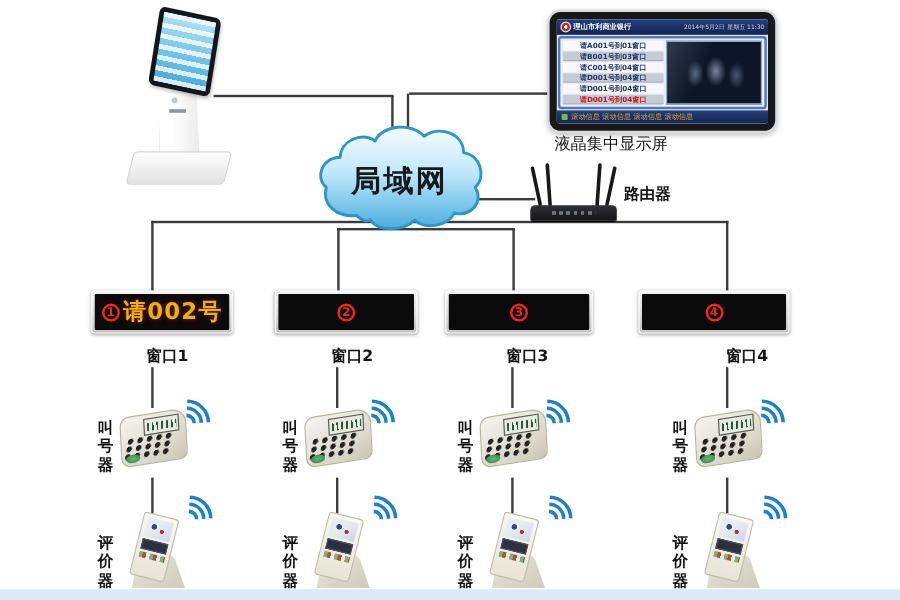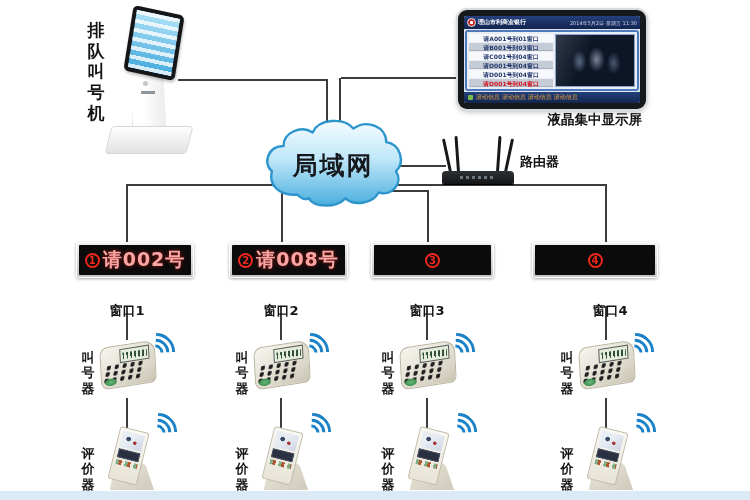--- a/index.html
+++ b/index.html
@@ -53,24 +53,24 @@
   .video{flex:1;border:1px solid #8fa6cc;background-color:#0d1626;
     background-image:
       radial-gradient(ellipse 10px 16px at 30% 52%, #5a6a84 0%, rgba(90,106,132,0) 70%),
       radial-gradient(ellipse 12px 18px at 52% 48%, #7a8399 0%, rgba(122,131,153,0) 70%),
       radial-gradient(ellipse 10px 16px at 74% 55%, #4a5670 0%, rgba(74,86,112,0) 70%),
       linear-gradient(115deg, rgba(210,220,240,.18) 0%, rgba(0,0,0,0) 40%);}
   .lcd-marquee{height:11px;flex:0 0 11px;background:linear-gradient(#23407a,#132551);
     display:flex;align-items:center;gap:3px;padding:0 4px;overflow:hidden;}
   .marq-ico{width:5px;height:5px;background:#77b94d;border-radius:1px;flex:0 0 auto;}
   .marq-text{color:#e8a33d;font-size:6px;white-space:nowrap;}
-  .lcd-caption{position:absolute;left:462px;top:111px;width:180px;text-align:right;
-    font-size:13.5px;font-weight:bold;z-index:2;}
-  
-  .cloud{position:absolute;left:258px;top:115px;width:150px;height:95px;z-index:3;}
+  .lcd-caption{position:absolute;left:462px;top:111px;width:180px;text-align:left;
+    font-size:13.5px;font-weight:normal;z-index:2;}
+  
+  .cloud{position:absolute;left:258px;top:100px;width:150px;height:95px;z-index:3;}
   .cloud svg{position:absolute;inset:0;}
   .cloud-label{position:absolute;left:0;right:0;top:34px;text-align:center;
     font-size:25px;font-weight:bold;color:#15181c;letter-spacing:2px;}
   
   .router{position:absolute;left:440px;top:136px;width:76px;height:48px;z-index:2;}
   .ant{position:absolute;width:3px;background:#16181a;border-radius:2px;bottom:12px;transform-origin:bottom center;}
   .a1{left:9px;height:34px;transform:rotate(-12deg);}
   .a2{left:17px;height:36px;transform:rotate(-4deg);}
   .a3{left:56px;height:36px;transform:rotate(4deg);}
   .a4{left:64px;height:34px;transform:rotate(12deg);}
@@ -81,23 +81,23 @@
   .router-label{position:absolute;left:520px;top:153px;font-size:13px;font-weight:bold;z-index:2;}
   
   .led{position:absolute;top:242px;height:36px;box-sizing:border-box;padding:3px;
     background:linear-gradient(#f4f4f4,#c2c2c2);border-radius:3px;z-index:2;
     box-shadow:0 1px 3px rgba(0,0,0,.35), inset 0 0 0 1px #ffffff;}
   .led-in{height:100%;background:#0b0b0b;border-radius:1px;
     display:flex;align-items:center;justify-content:center;gap:3px;}
   .led-num{width:15px;height:15px;flex:0 0 auto;box-sizing:border-box;border:2px solid #f2271c;
     border-radius:50%;color:#f2271c;font-size:10px;font-weight:bold;
     display:flex;align-items:center;justify-content:center;}
-  .led-text{color:#fca5a5;font-size:19px;font-weight:bold;letter-spacing:1px;white-space:nowrap;
+  .led-text{color:#eab308;font-size:19px;font-weight:bold;letter-spacing:1px;white-space:nowrap;
     text-shadow:0 0 4px rgba(242,39,28,.55);}
-  .winlabel{position:absolute;top:288px;width:60px;text-align:center;font-size:13px;font-weight:bold;z-index:2;margin-top:14px;}
+  .winlabel{position:absolute;top:288px;width:60px;text-align:right;font-size:13px;font-weight:bold;z-index:2;}
   
   .wifi{position:absolute;width:36px;height:36px;transform:rotate(45deg);z-index:2;}
   .wifi i{position:absolute;left:50%;bottom:0;transform:translateX(-50%);
     border:3px solid transparent;border-top-color:#1b82c8;border-radius:50%;}
   .wifi .w1{width:10px;height:10px;bottom:-5px;}
   .wifi .w2{width:21px;height:21px;bottom:-10px;}
   .wifi .w3{width:32px;height:32px;bottom:-15px;}
   
   .caller{position:absolute;width:58px;height:52px;z-index:2;}
   .caller-body{position:absolute;left:2px;top:6px;width:54px;height:40px;
@@ -149,21 +149,20 @@
 
   <div class="line v" style="left:126px;top:306px;height:34px"></div>
   <div class="line v" style="left:126px;top:398px;height:30px"></div>
   <div class="line v" style="left:280px;top:306px;height:34px"></div>
   <div class="line v" style="left:280px;top:398px;height:30px"></div>
   <div class="line v" style="left:426px;top:306px;height:34px"></div>
   <div class="line v" style="left:426px;top:398px;height:30px"></div>
   <div class="line v" style="left:605px;top:306px;height:34px"></div>
   <div class="line v" style="left:605px;top:398px;height:30px"></div>
 
-  <div class="vlabel kiosk-label">排队叫号机</div>
   <div class="kiosk">
     <div class="kiosk-body"></div>
     <div class="kiosk-screen">
       <div class="kiosk-screen-in"></div>
     </div>
     <div class="kiosk-base"></div>
   </div>
 
   <div class="lcd">
     <div class="lcd-screen">
@@ -218,21 +217,20 @@
 
   <div class="led" style="left:76px;width:118px">
     <div class="led-in">
       <span class="led-num">1</span>
       <span class="led-text">请002号</span>
     </div>
   </div>
   <div class="led" style="left:229px;width:119px">
     <div class="led-in">
       <span class="led-num">2</span>
-      <span class="led-text">请008号</span>
     </div>
   </div>
   <div class="led" style="left:371px;width:123px">
     <div class="led-in">
       <span class="led-num">3</span>
     </div>
   </div>
   <div class="led" style="left:532px;width:126px">
     <div class="led-in">
       <span class="led-num">4</span>

